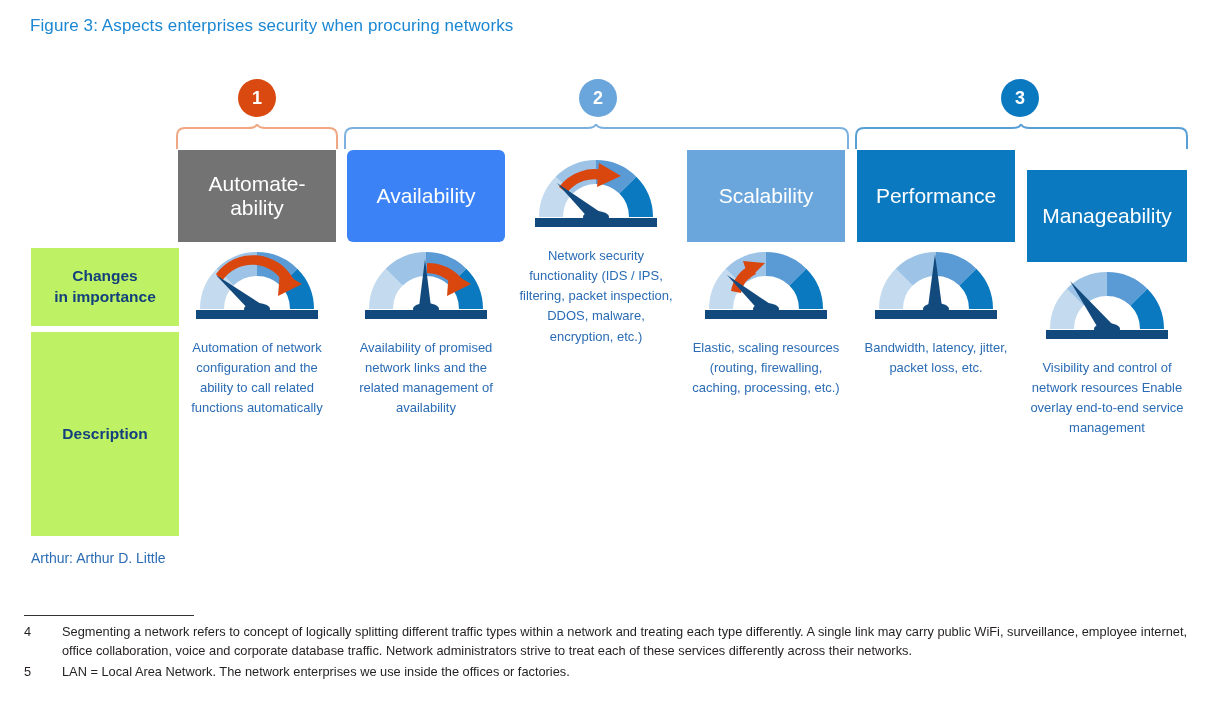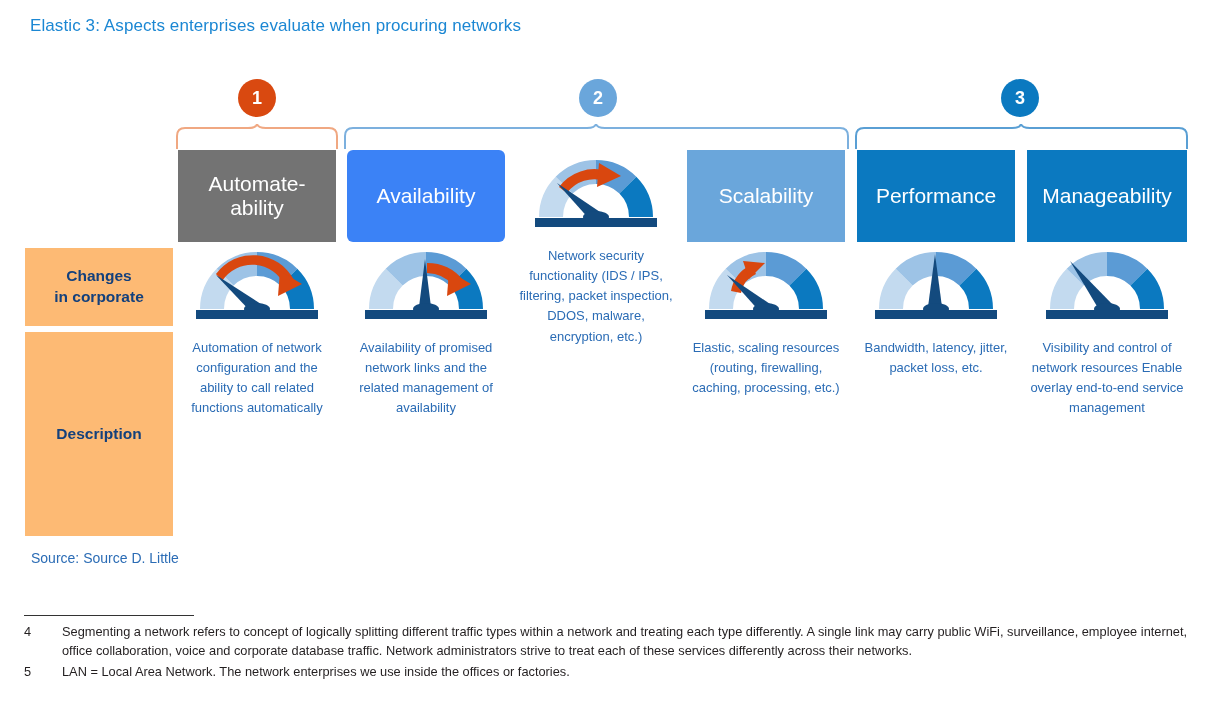--- a/index.html
+++ b/index.html
@@ -43,21 +43,21 @@
     padding:0 4px;box-sizing:border-box;
   }
   .gauge-cell{height:88px;display:flex;align-items:center;justify-content:center;padding-top:6px;box-sizing:border-box;}
   .desc-cell{
     padding-top:8px;
     font-size:13px;line-height:1.55;color:#2b6cb5;text-align:center;
   }
 
   
   .side-box{
-    position:absolute;left:25px;width:148px;background:#fdba74;
+    position:absolute;left:31px;width:148px;background:#bef264;
     color:#13407c;font-size:15.5px;font-weight:700;line-height:1.35;
     display:flex;align-items:center;justify-content:center;text-align:center;
     box-sizing:border-box;
   }
   .side-changes{top:248px;height:78px;}
   .side-desc{top:332px;height:204px;}
 
   .source{
     position:absolute;left:31px;top:550px;font-size:14px;color:#2b6cb5;
   }
@@ -65,21 +65,21 @@
   
   .fn-rule{position:absolute;left:24px;top:615px;width:170px;height:1px;background:#333;}
   .footnotes{position:absolute;left:24px;top:622px;width:1165px;color:#231f20;font-size:12.8px;line-height:1.52;}
   .fn{display:flex;margin-bottom:1px;}
   .fn-num{width:38px;flex:0 0 38px;}
   .fn-txt{flex:1;}
 </style>
 </head>
 <body>
 
-<div class="figure-title">Elastic 3: Aspects enterprises evaluate when procuring networks</div>
+<div class="figure-title">Figure 3: Aspects enterprises security when procuring networks</div>
 
 <div class="badge badge-1">1</div>
 <div class="badge badge-2">2</div>
 <div class="badge badge-3">3</div>
 
 <div class="bracket bk1">
   <svg width="162" height="26" viewBox="0 0 162 26">
     <path d="M1 25 L1 12 Q1 4 9 4 L72 4 Q80 4 81 0 Q82 4 90 4 L153 4 Q161 4 161 12 L161 25" fill="none" stroke="#f0a882" stroke-width="2"></path>
   </svg>
 </div>
@@ -90,21 +90,21 @@
 </div>
 <div class="bracket bk3">
   <svg width="333" height="26" viewBox="0 0 333 26">
     <path d="M1 25 L1 12 Q1 4 9 4 L157 4 Q165 4 166 0 Q167 4 175 4 L324 4 Q332 4 332 12 L332 25" fill="none" stroke="#5a9fd4" stroke-width="2"></path>
   </svg>
 </div>
 
 <div class="side-box side-changes">
   <span>
     <span>Changes</span><br>
-    <span>in corporate</span>
+    <span>in importance</span>
   </span>
 </div>
 <div class="side-box side-desc">Description</div>
 
 <div class="chart">
 
   <div class="col" style="left:178px;width:158px;">
     <div class="col-head" style="background:#737373;">
       <span>
         <span>Automate-</span><br>
@@ -190,38 +190,38 @@
         <path d="M103.3 17.7 A57 57 0 0 1 120 58 L96 58 A33 33 0 0 0 86.4 34.6 Z" fill="#0b79c0"></path>
         <path d="M62 3 L69 56 L55 56 Z" fill="#134a7e"></path>
         <ellipse cx="63" cy="58" rx="13" ry="6" fill="#134a7e"></ellipse>
         <rect x="2" y="59" width="122" height="9" fill="#134a7e"></rect>
       </svg>
     </div>
     <div class="desc-cell">Bandwidth, latency, jitter, packet loss, etc.</div>
   </div>
 
   <div class="col" style="left:1027px;width:160px;">
-    <div class="col-head" style="background:#0b79c0;">Manageability</div>
+    <div class="col-head" style="background:#0b79c0;margin-top:20px;">Manageability</div>
     <div class="gauge-cell">
       <svg width="126" height="76" viewBox="0 0 126 76">
         <path d="M6 58 A57 57 0 0 1 22.7 17.7 L39.6 34.6 A33 33 0 0 0 30 58 Z" fill="#c3daef"></path>
         <path d="M22.7 17.7 A57 57 0 0 1 63 1 L63 25 A33 33 0 0 0 39.6 34.6 Z" fill="#9dc3e6"></path>
         <path d="M63 1 A57 57 0 0 1 103.3 17.7 L86.4 34.6 A33 33 0 0 0 63 25 Z" fill="#5b9bd5"></path>
         <path d="M103.3 17.7 A57 57 0 0 1 120 58 L96 58 A33 33 0 0 0 86.4 34.6 Z" fill="#0b79c0"></path>
         <path d="M26 10 L70 55 L57 62 Z" fill="#134a7e"></path>
         <ellipse cx="63" cy="58" rx="13" ry="6" fill="#134a7e"></ellipse>
         <rect x="2" y="59" width="122" height="9" fill="#134a7e"></rect>
       </svg>
     </div>
     <div class="desc-cell">Visibility and control of network resources Enable overlay end-to-end service management</div>
   </div>
 
 </div>
 
-<div class="source">Source: Source D. Little</div>
+<div class="source">Arthur: Arthur D. Little</div>
 
 <div class="fn-rule"></div>
 <div class="footnotes">
   <div class="fn">
     <div class="fn-num">4</div>
     <div class="fn-txt">Segmenting a network refers to concept of logically splitting different traffic types within a network and treating each type differently. A single link may carry public WiFi, surveillance, employee internet, office collaboration, voice and corporate database traffic. Network administrators strive to treat each of these services differently across their networks.</div>
   </div>
   <div class="fn">
     <div class="fn-num">5</div>
     <div class="fn-txt">LAN = Local Area Network. The network enterprises we use inside the offices or factories.</div>

